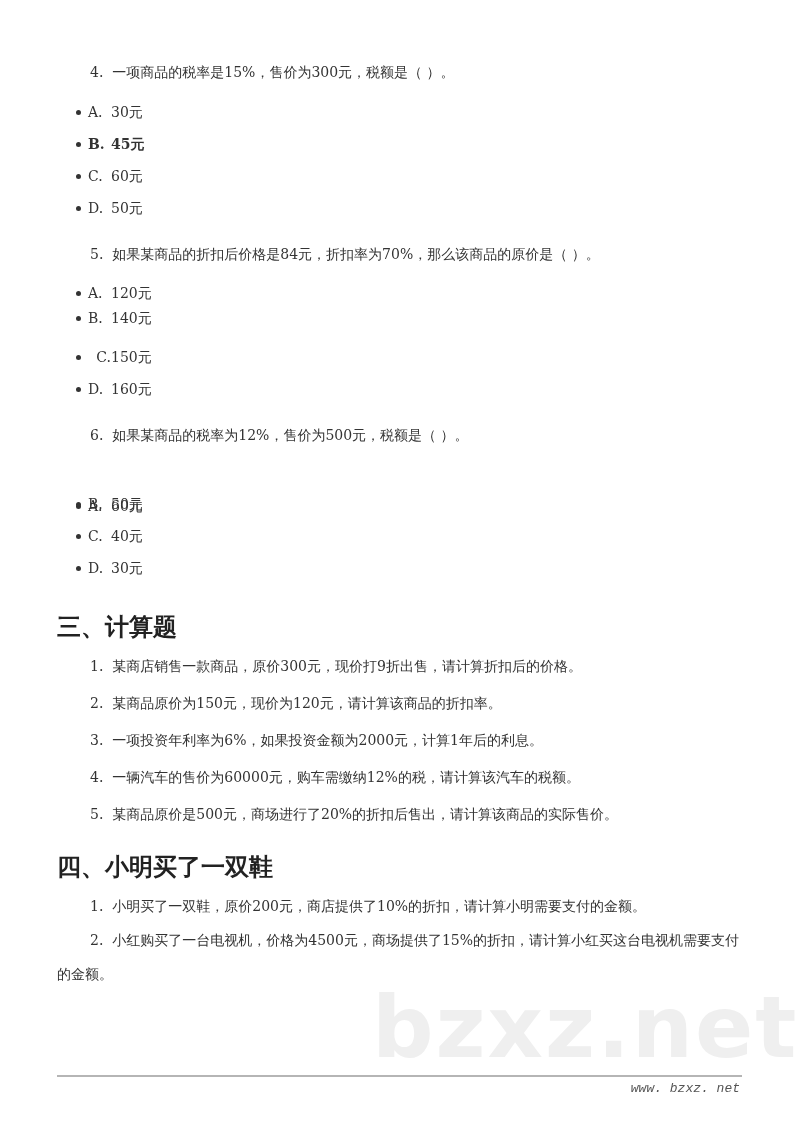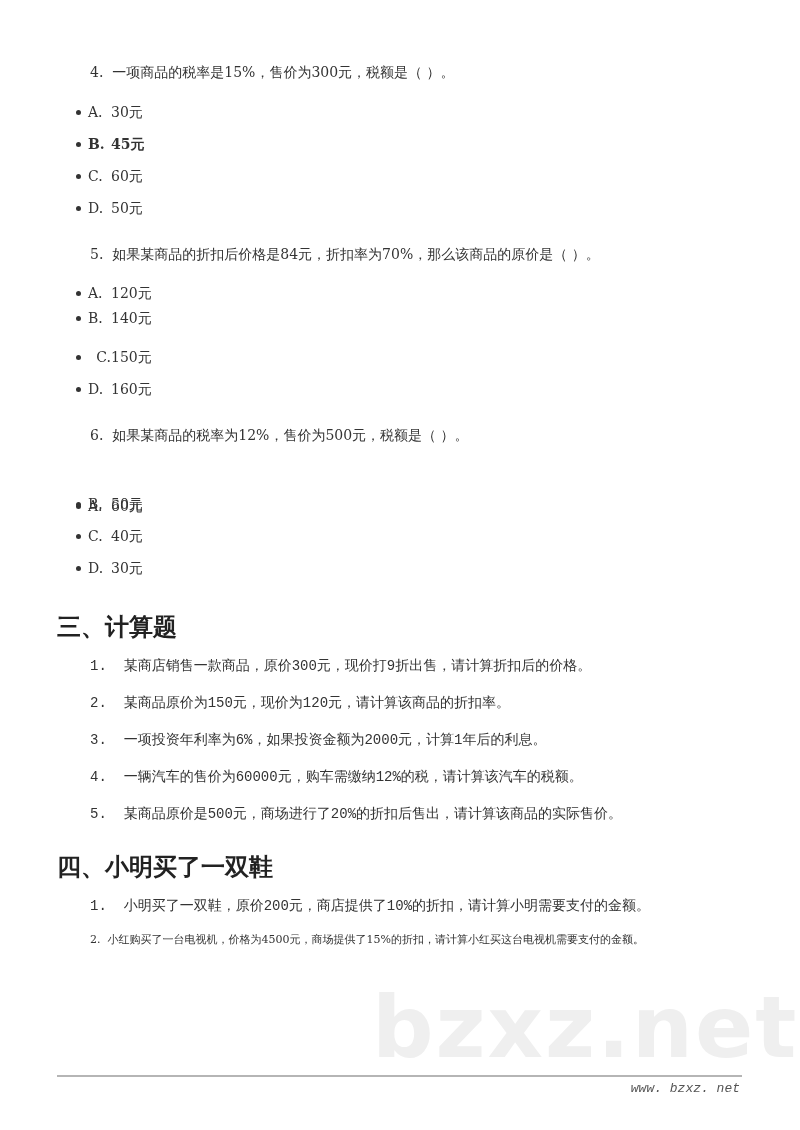--- a/index.html
+++ b/index.html
@@ -62,27 +62,26 @@
       color: #222;
       white-space: nowrap;
     }
     .item {
       position: absolute;
       left: 90px;
       font-size: 14px;
       line-height: 20px;
       white-space: nowrap;
       color: #333;
-      font-family: Liberation Mono, monospace;
     }
     .item-wrap {
       position: absolute;
       left: 57px;
       width: 690px;
-      font-size: 11px;
+      font-size: 14px;
       line-height: 34px;
       color: #333;
       text-indent: 33px;
     }
     .watermark {
       position: absolute;
       left: 372px;
       top: 982px;
       font-family: "DejaVu Sans", "Liberation Sans", sans-serif;
       font-weight: bold;

